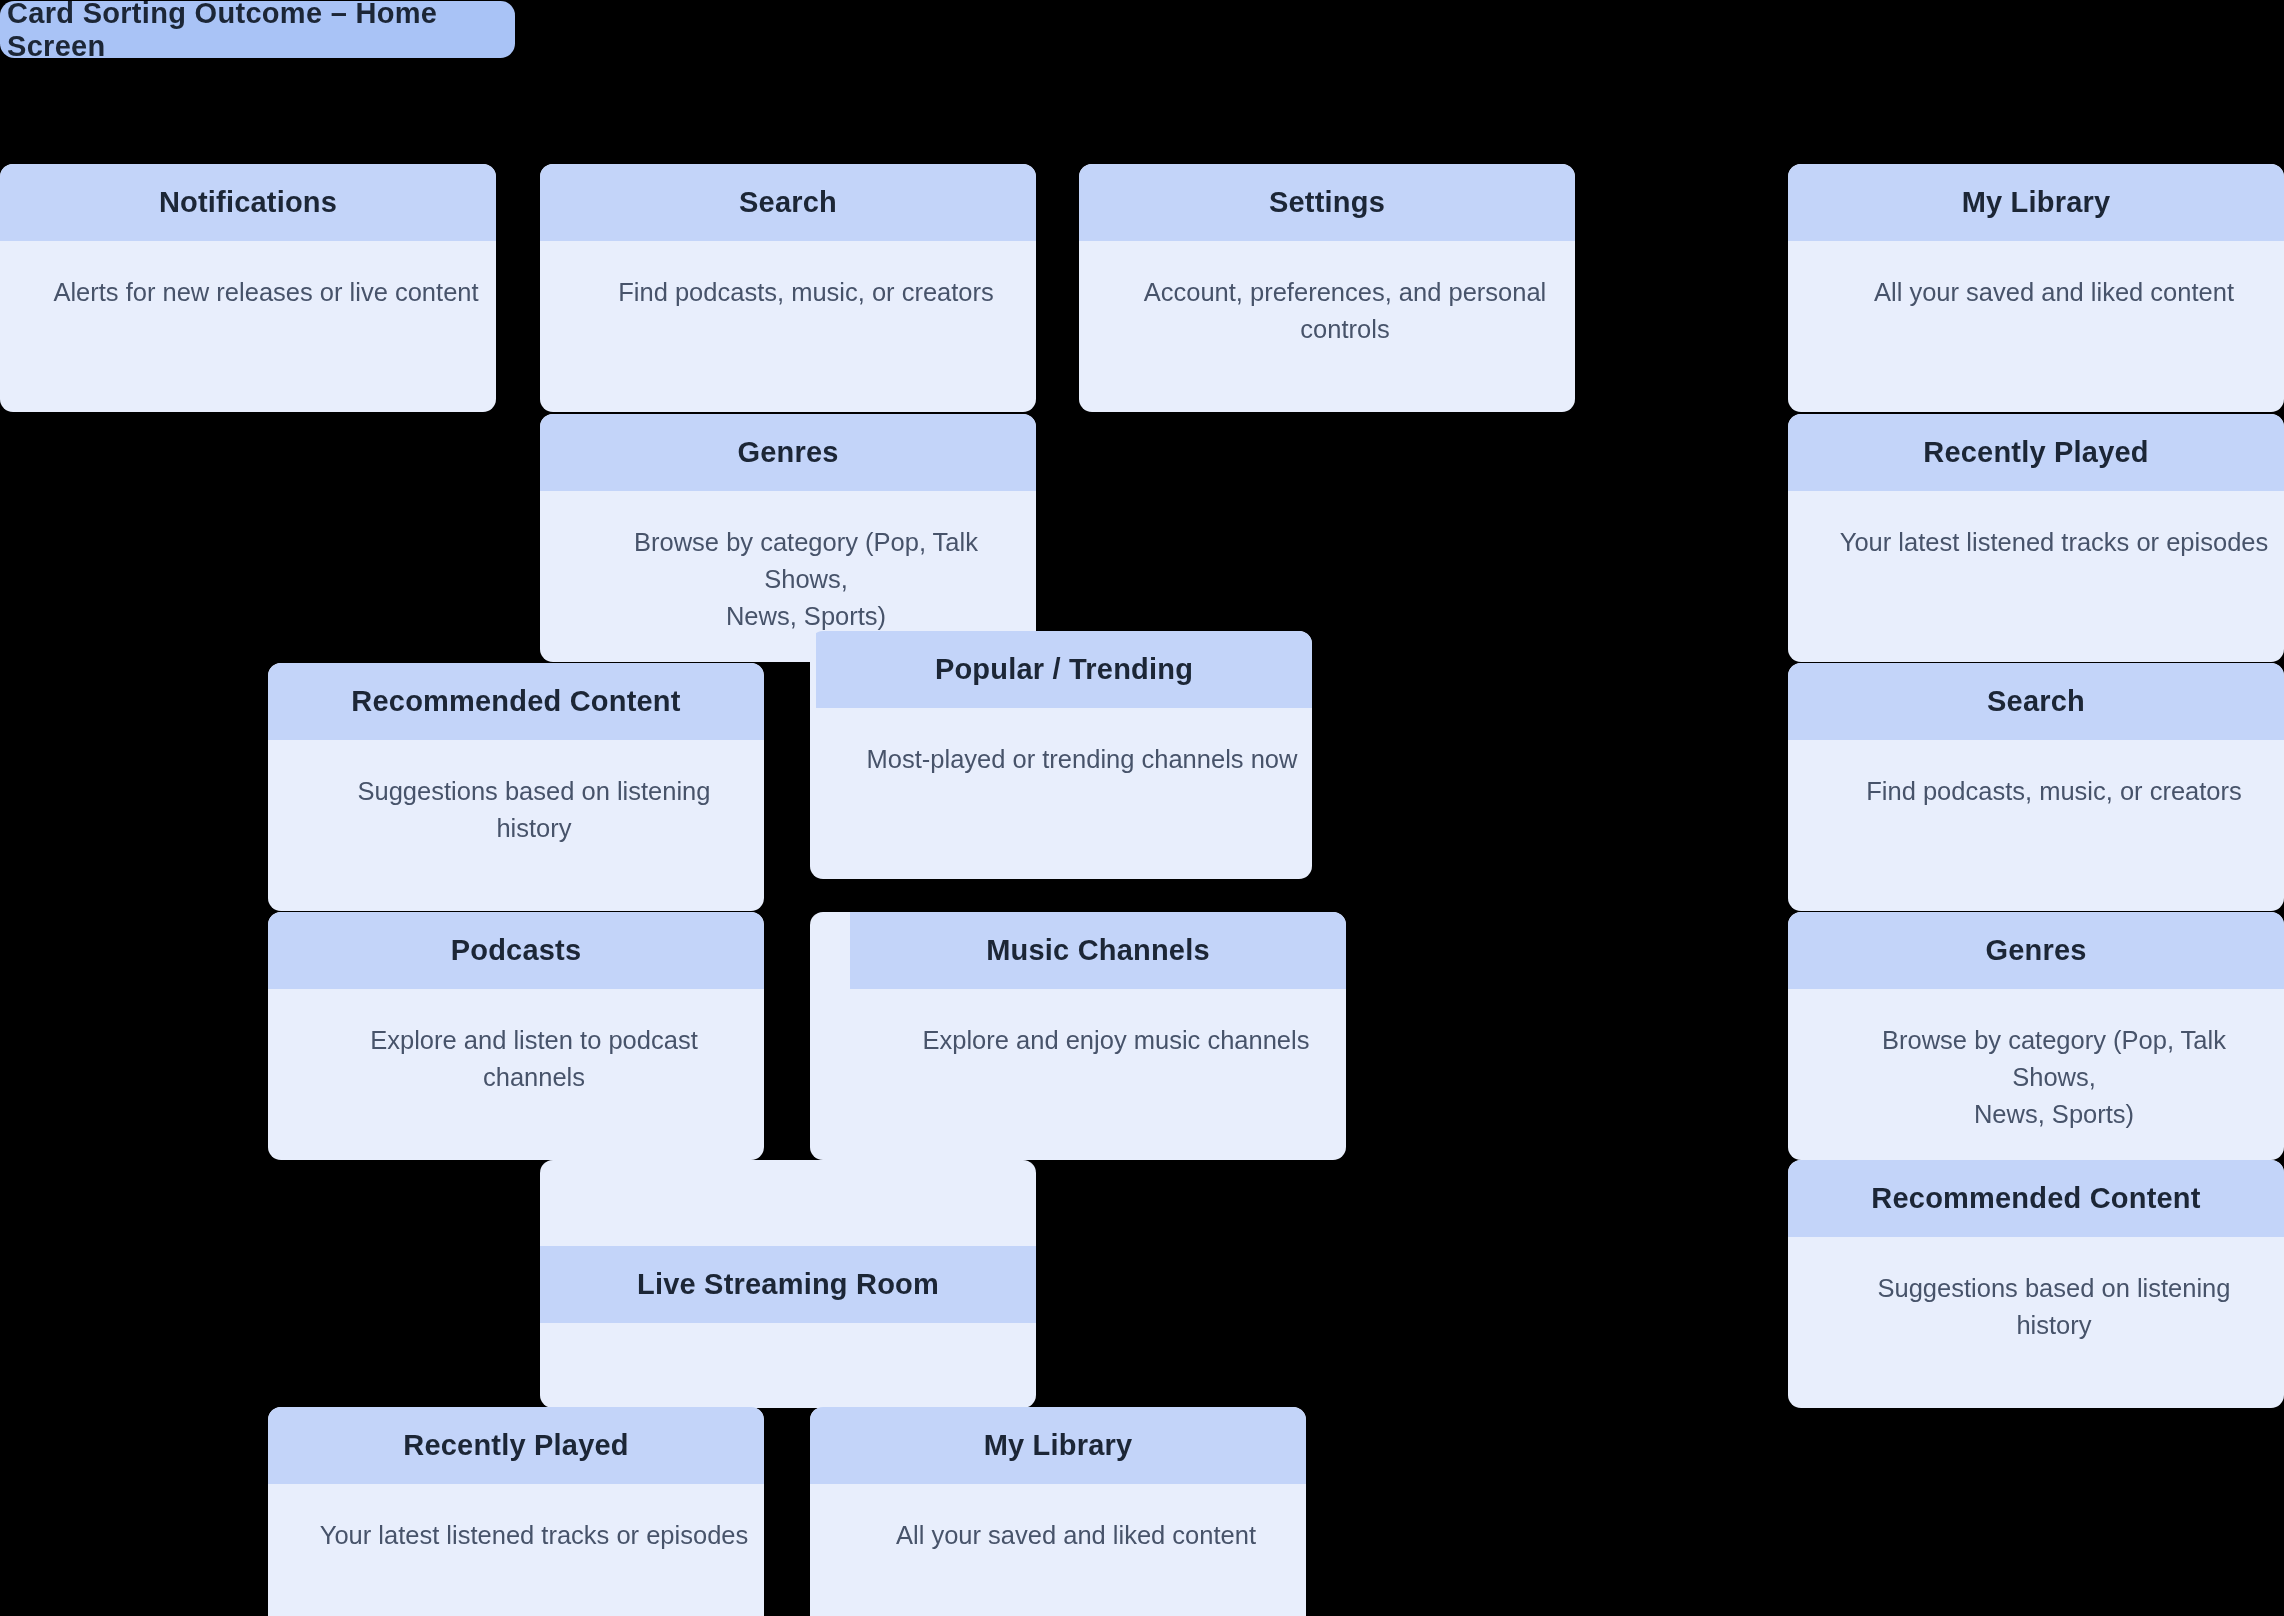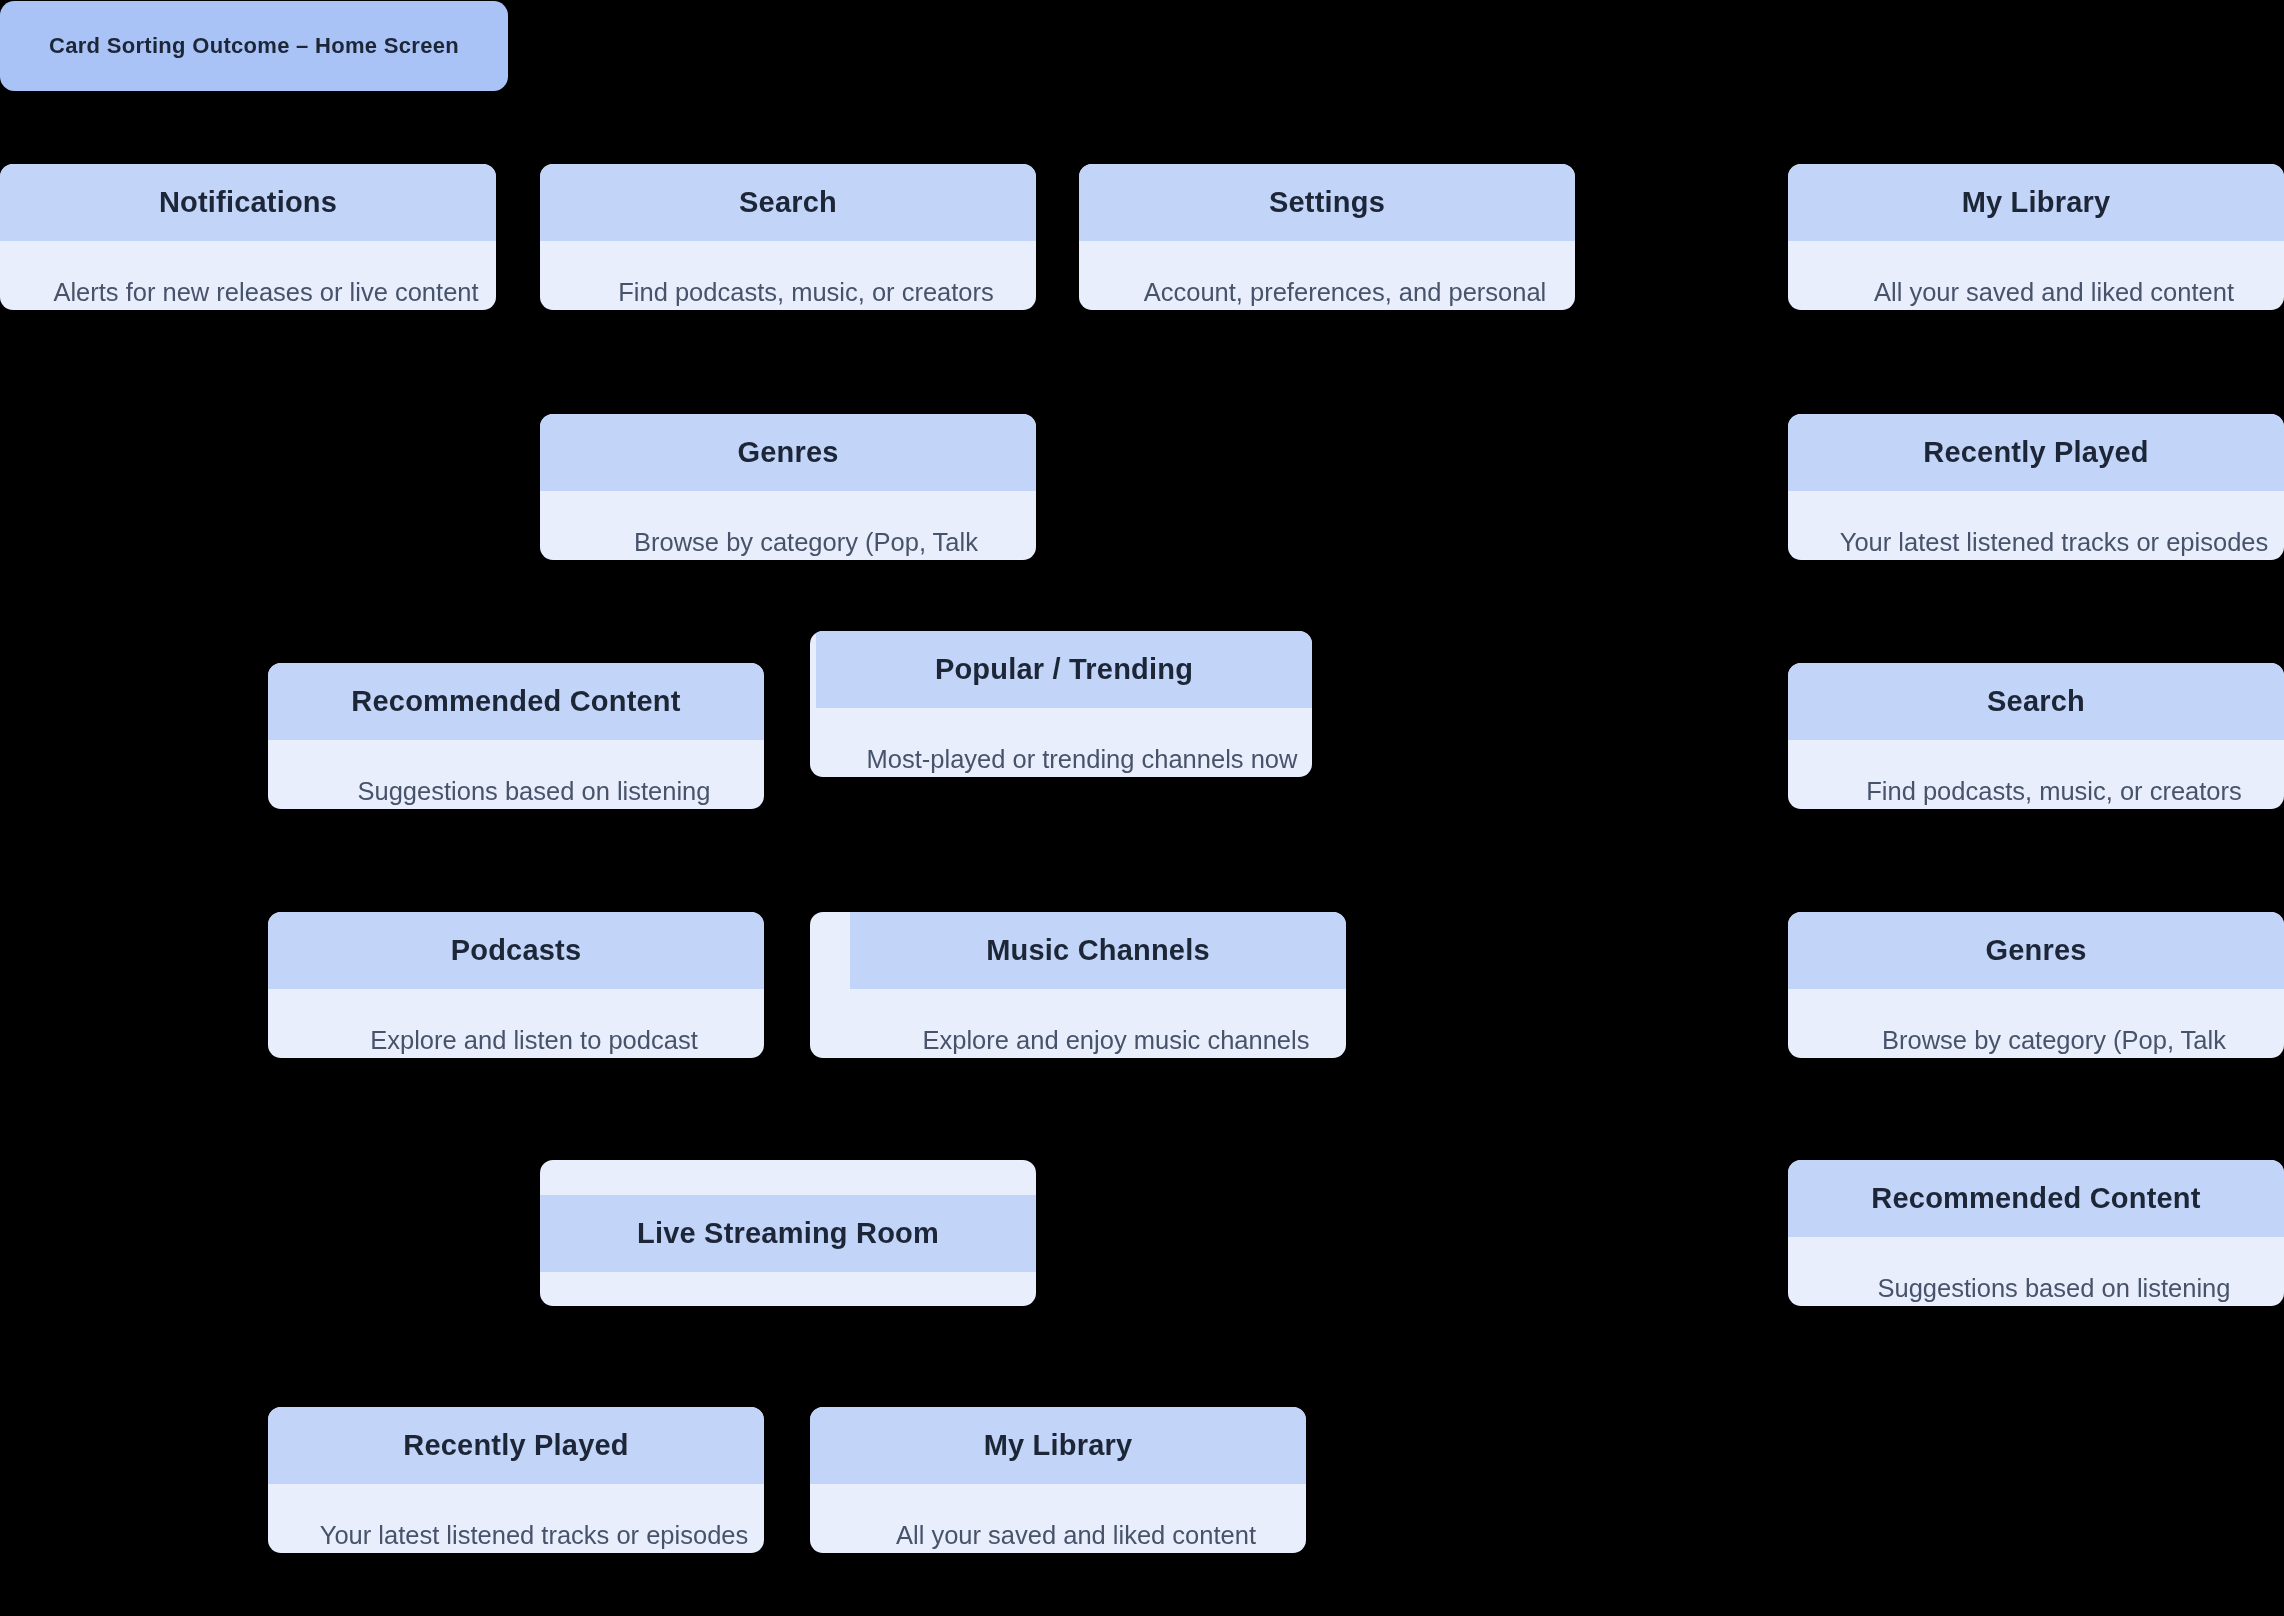--- a/index.html
+++ b/index.html
@@ -14,31 +14,32 @@
   body{
     width:2284px;height:1616px;
     background:var(--canvas-bg);
     font-family:"Liberation Sans", sans-serif;
     position:relative;
     overflow:hidden;
   }
   #canvas{position:absolute;inset:0;}
   .title-card{
     position:absolute;left:0;top:1.3px;
-    width:508px;height:90px;
+    width:508px;height:57px;
     background:var(--title-card-bg);
     border-radius:14.4px;
     display:flex;align-items:center;justify-content:center;
     color:var(--heading-text);
-    font-size:22px;font-weight:700;
+    font-size:29px;font-weight:700;
     letter-spacing:0.3px;
+    padding-left:7px;
   }
   .card{
     position:absolute;
-    width:496px;height:146px;
+    width:496px;height:248px;
     border-radius:13px;
     overflow:hidden;
     background:var(--card-body-bg);
     display:flex;flex-direction:column;
   }
   .card-header{
     height:77px;flex:0 0 77px;
     background:var(--card-header-bg);
     display:flex;align-items:center;justify-content:center;
     color:var(--heading-text);

